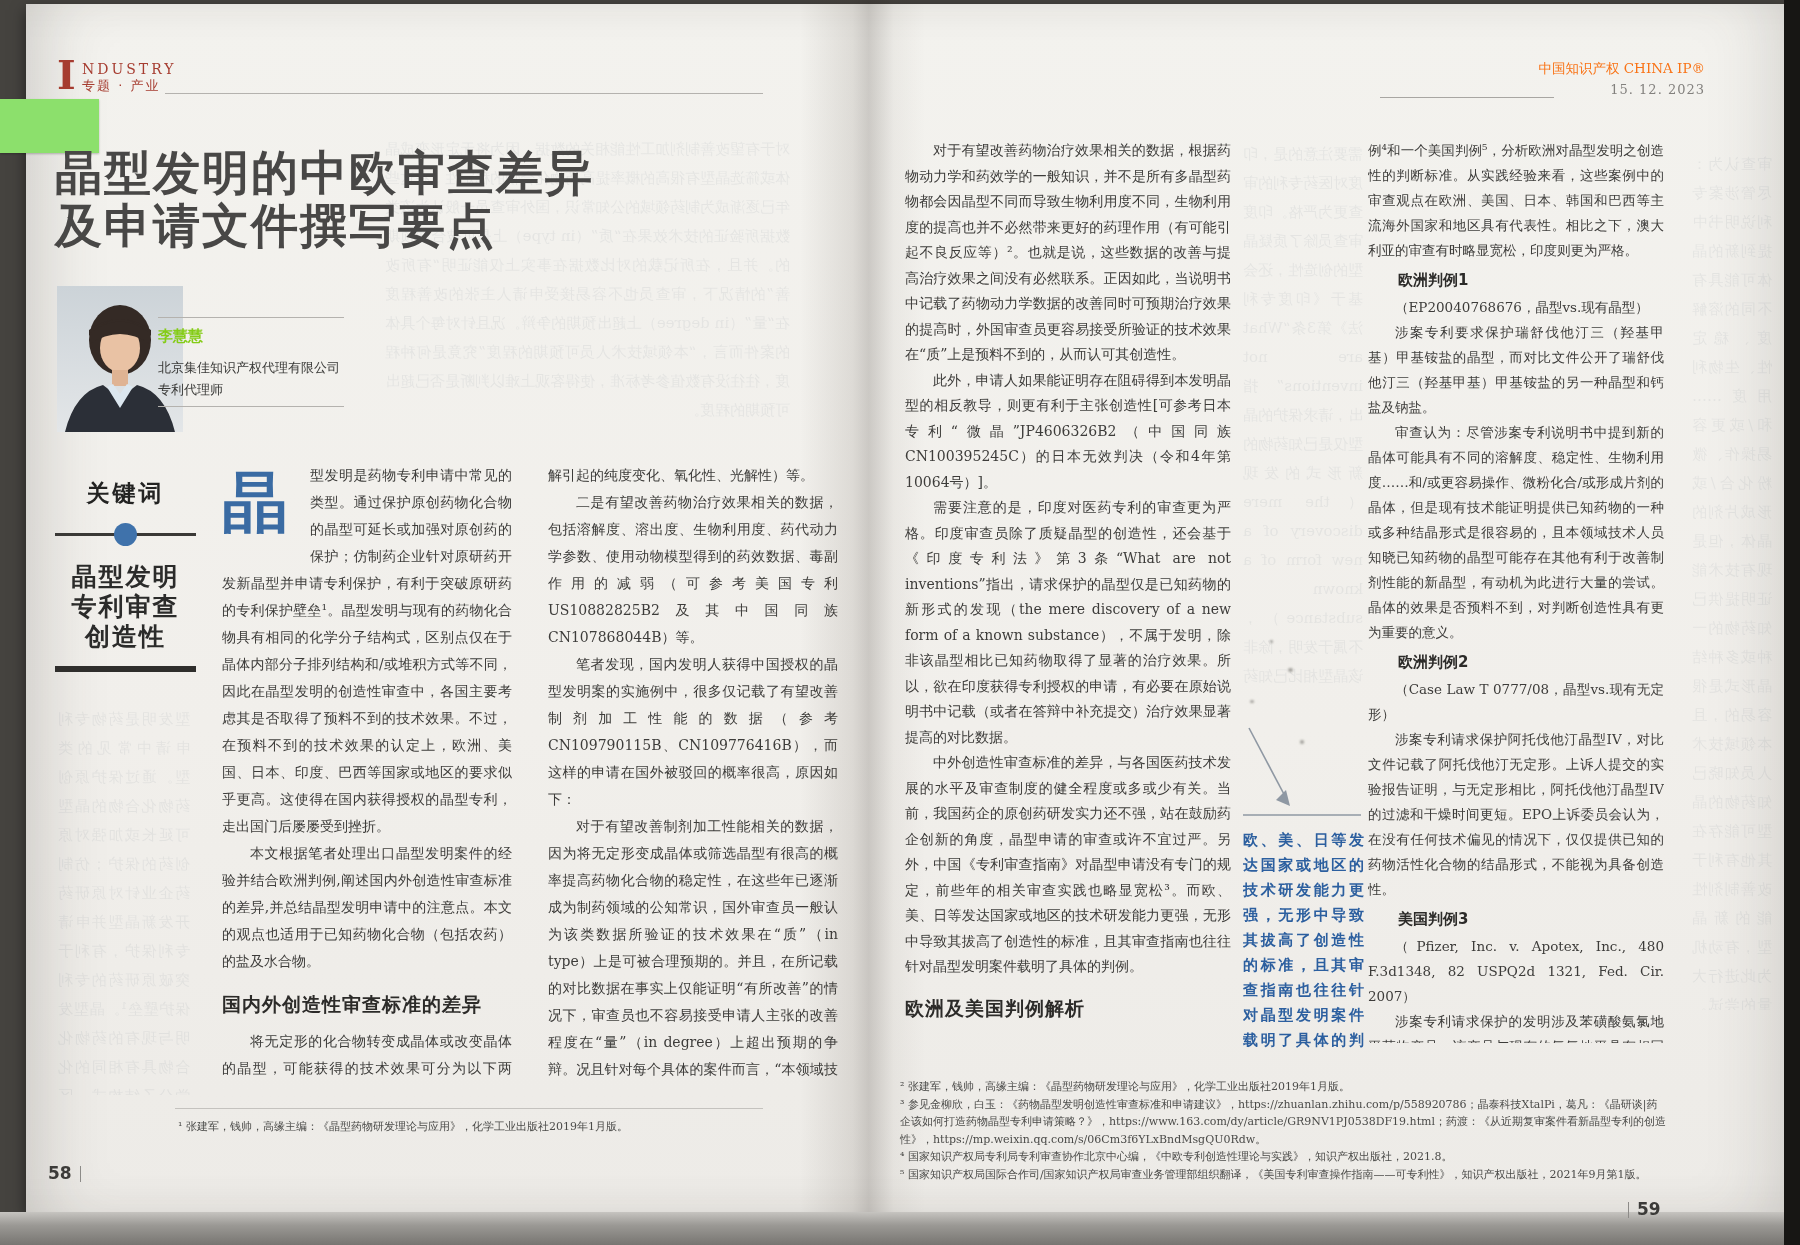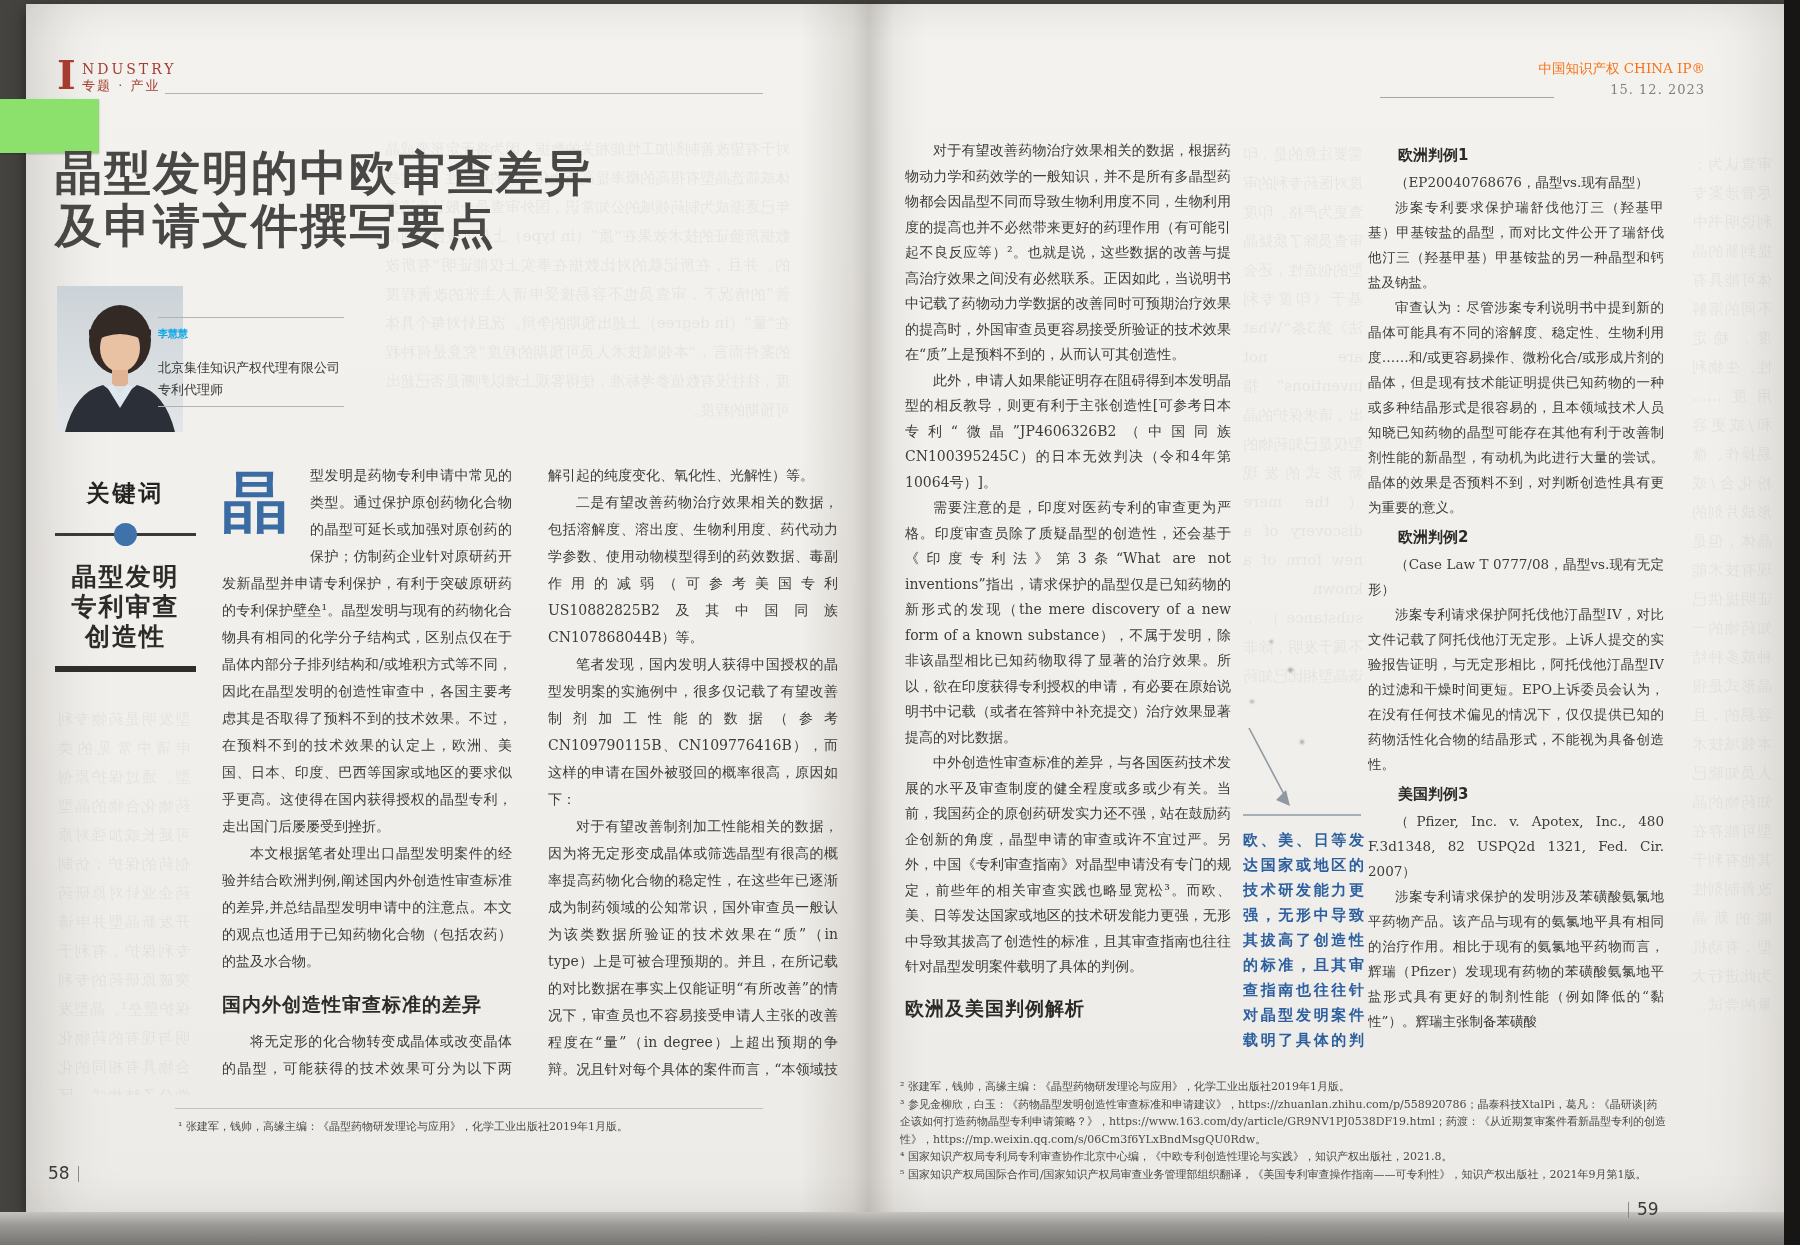--- a/index.html
+++ b/index.html
@@ -21,21 +21,21 @@
   
   .ind-i{font-family:"DejaVu Serif",serif;font-weight:bold;color:#a63c30;font-size:40px;line-height:34px;}
   .ind-name{font-family:"DejaVu Serif",serif;color:#a63c30;font-size:14px;letter-spacing:3px;}
   .ind-section{font-family:"DejaVu Sans",sans-serif;color:#a63c30;font-size:13px;letter-spacing:2px;}
   .hrule{height:1px;background:#b4b2ae;}
   .sticker{background:#8ce06c;box-shadow:0 1px 2px rgba(0,0,0,.25);}
 
   .title{font-family:"DejaVu Sans",sans-serif;font-weight:bold;color:#484746;
          font-size:47px;letter-spacing:2px;line-height:53px;white-space:nowrap;}
 
-  .author-name{font-family:"DejaVu Sans",sans-serif;font-weight:bold;font-size:10px;color:#0ea5e9;}
+  .author-name{font-family:"DejaVu Sans",sans-serif;font-weight:bold;font-size:15px;color:#84cc16;}
   .author-meta{font-family:"DejaVu Sans",sans-serif;font-size:13px;color:#3a3a38;line-height:20px;}
 
   .kw-label{font-family:"DejaVu Sans",sans-serif;font-weight:bold;font-size:23px;
             letter-spacing:3px;color:#232322;}
   .kw-line{position:relative;height:23px;}
   .kw-line .bar{position:absolute;left:0;right:0;top:10px;height:3px;background:#3a3936;}
   .kw-line .dot{position:absolute;left:50%;top:0;width:23px;height:23px;margin-left:-12px;
                 border-radius:50%;background:#3f72ab;}
   .kw-item{font-family:"DejaVu Sans",sans-serif;font-weight:bold;font-size:25px;
            letter-spacing:2px;color:#2b2b2a;line-height:30px;}
@@ -54,21 +54,21 @@
   .case-heading{font-family:"DejaVu Sans",sans-serif;font-weight:bold;font-size:15px;
                 color:#2c2b29;margin:5px 0 2px !important;}
 
   .pull-quote{font-family:"DejaVu Sans",sans-serif;font-weight:bold;font-size:15px;
               line-height:25px;color:#2c5f9f;text-align:justify;letter-spacing:1px;}
 
   .mag-title{font-family:"DejaVu Serif",serif;font-size:13.5px;color:#f97316;text-align:right;}
   .mag-date{font-family:"DejaVu Serif",serif;font-size:13px;color:#83817e;text-align:right;letter-spacing:1px;}
 
   .footnote{font-size:11px;color:#4a4a48;line-height:17.5px;}
-  .pagenum{font-family:"DejaVu Sans",sans-serif;font-size:17px;color:#3c3b39;font-weight:normal;text-align:right;}
+  .pagenum{font-family:"DejaVu Sans",sans-serif;font-size:17px;color:#3c3b39;font-weight:bold;text-align:right;}
   .pagebar{display:inline-block;width:1px;height:16px;background:#8d8b88;vertical-align:-3px;margin:0 8px;}
 
   .ghost{position:absolute;overflow:hidden;opacity:.07;color:#3c4f63;transform:scaleX(-1);
          filter:blur(.7px);font-size:15px;line-height:29px;text-align:justify;pointer-events:none;}
   .speck{position:absolute;border-radius:50%;background:rgba(95,92,88,.55);filter:blur(1px);}
 
   .quote-art line,.quote-art polyline{stroke:#8f98a3;stroke-width:1.6;fill:none;}
   .quote-art polygon{fill:#8f98a3;}
 </style>
 </head>
@@ -183,20 +183,21 @@
       </svg>
     </div>
     <div class="abs pull-quote" style="left:1243px;top:828px;width:122px;height:228px;overflow:hidden;">欧、美、日等发达国家或地区的技术研发能力更强，无形中导致其拔高了创造性的标准，且其审查指南也往往针对晶型发明案件载明了具体的判例。</div>
 
     <div class="speck" style="left:1288px;top:668px;width:5px;height:4px;"></div>
     <div class="speck" style="left:1270px;top:640px;width:3px;height:3px;"></div>
     <div class="speck" style="left:1250px;top:700px;width:4px;height:3px;"></div>
     <div class="speck" style="left:1300px;top:740px;width:4px;height:4px;"></div>
 
     <div class="abs body-col" style="left:1368px;top:138px;width:296px;height:905px;font-size:13.5px;line-height:25px;">
+      <p class="cont">例⁴和一个美国判例⁵，分析欧洲对晶型发明之创造性的判断标准。从实践经验来看，这些案例中的审查观点在欧洲、美国、日本、韩国和巴西等主流海外国家和地区具有代表性。相比之下，澳大利亚的审查有时略显宽松，印度则更为严格。</p>
       <p class="case-heading">欧洲判例1</p>
       <p>（EP20040768676，晶型vs.现有晶型）</p>
       <p>涉案专利要求保护瑞舒伐他汀三（羟基甲基）甲基铵盐的晶型，而对比文件公开了瑞舒伐他汀三（羟基甲基）甲基铵盐的另一种晶型和钙盐及钠盐。</p>
       <p>审查认为：尽管涉案专利说明书中提到新的晶体可能具有不同的溶解度、稳定性、生物利用度……和/或更容易操作、微粉化合/或形成片剂的晶体，但是现有技术能证明提供已知药物的一种或多种结晶形式是很容易的，且本领域技术人员知晓已知药物的晶型可能存在其他有利于改善制剂性能的新晶型，有动机为此进行大量的尝试。晶体的效果是否预料不到，对判断创造性具有更为重要的意义。</p>
       <p class="case-heading">欧洲判例2</p>
       <p>（Case Law T 0777/08，晶型vs.现有无定形）</p>
       <p>涉案专利请求保护阿托伐他汀晶型IV，对比文件记载了阿托伐他汀无定形。上诉人提交的实验报告证明，与无定形相比，阿托伐他汀晶型IV的过滤和干燥时间更短。EPO上诉委员会认为，在没有任何技术偏见的情况下，仅仅提供已知的药物活性化合物的结晶形式，不能视为具备创造性。</p>
       <p class="case-heading">美国判例3</p>
       <p>（Pfizer, Inc. v. Apotex, Inc., 480 F.3d1348, 82 USPQ2d 1321, Fed. Cir. 2007）</p>
       <p>涉案专利请求保护的发明涉及苯磺酸氨氯地平药物产品。该产品与现有的氨氯地平具有相同的治疗作用。相比于现有的氨氯地平药物而言，辉瑞（Pfizer）发现现有药物的苯磺酸氨氯地平盐形式具有更好的制剂性能（例如降低的“黏性”）。辉瑞主张制备苯磺酸</p>

